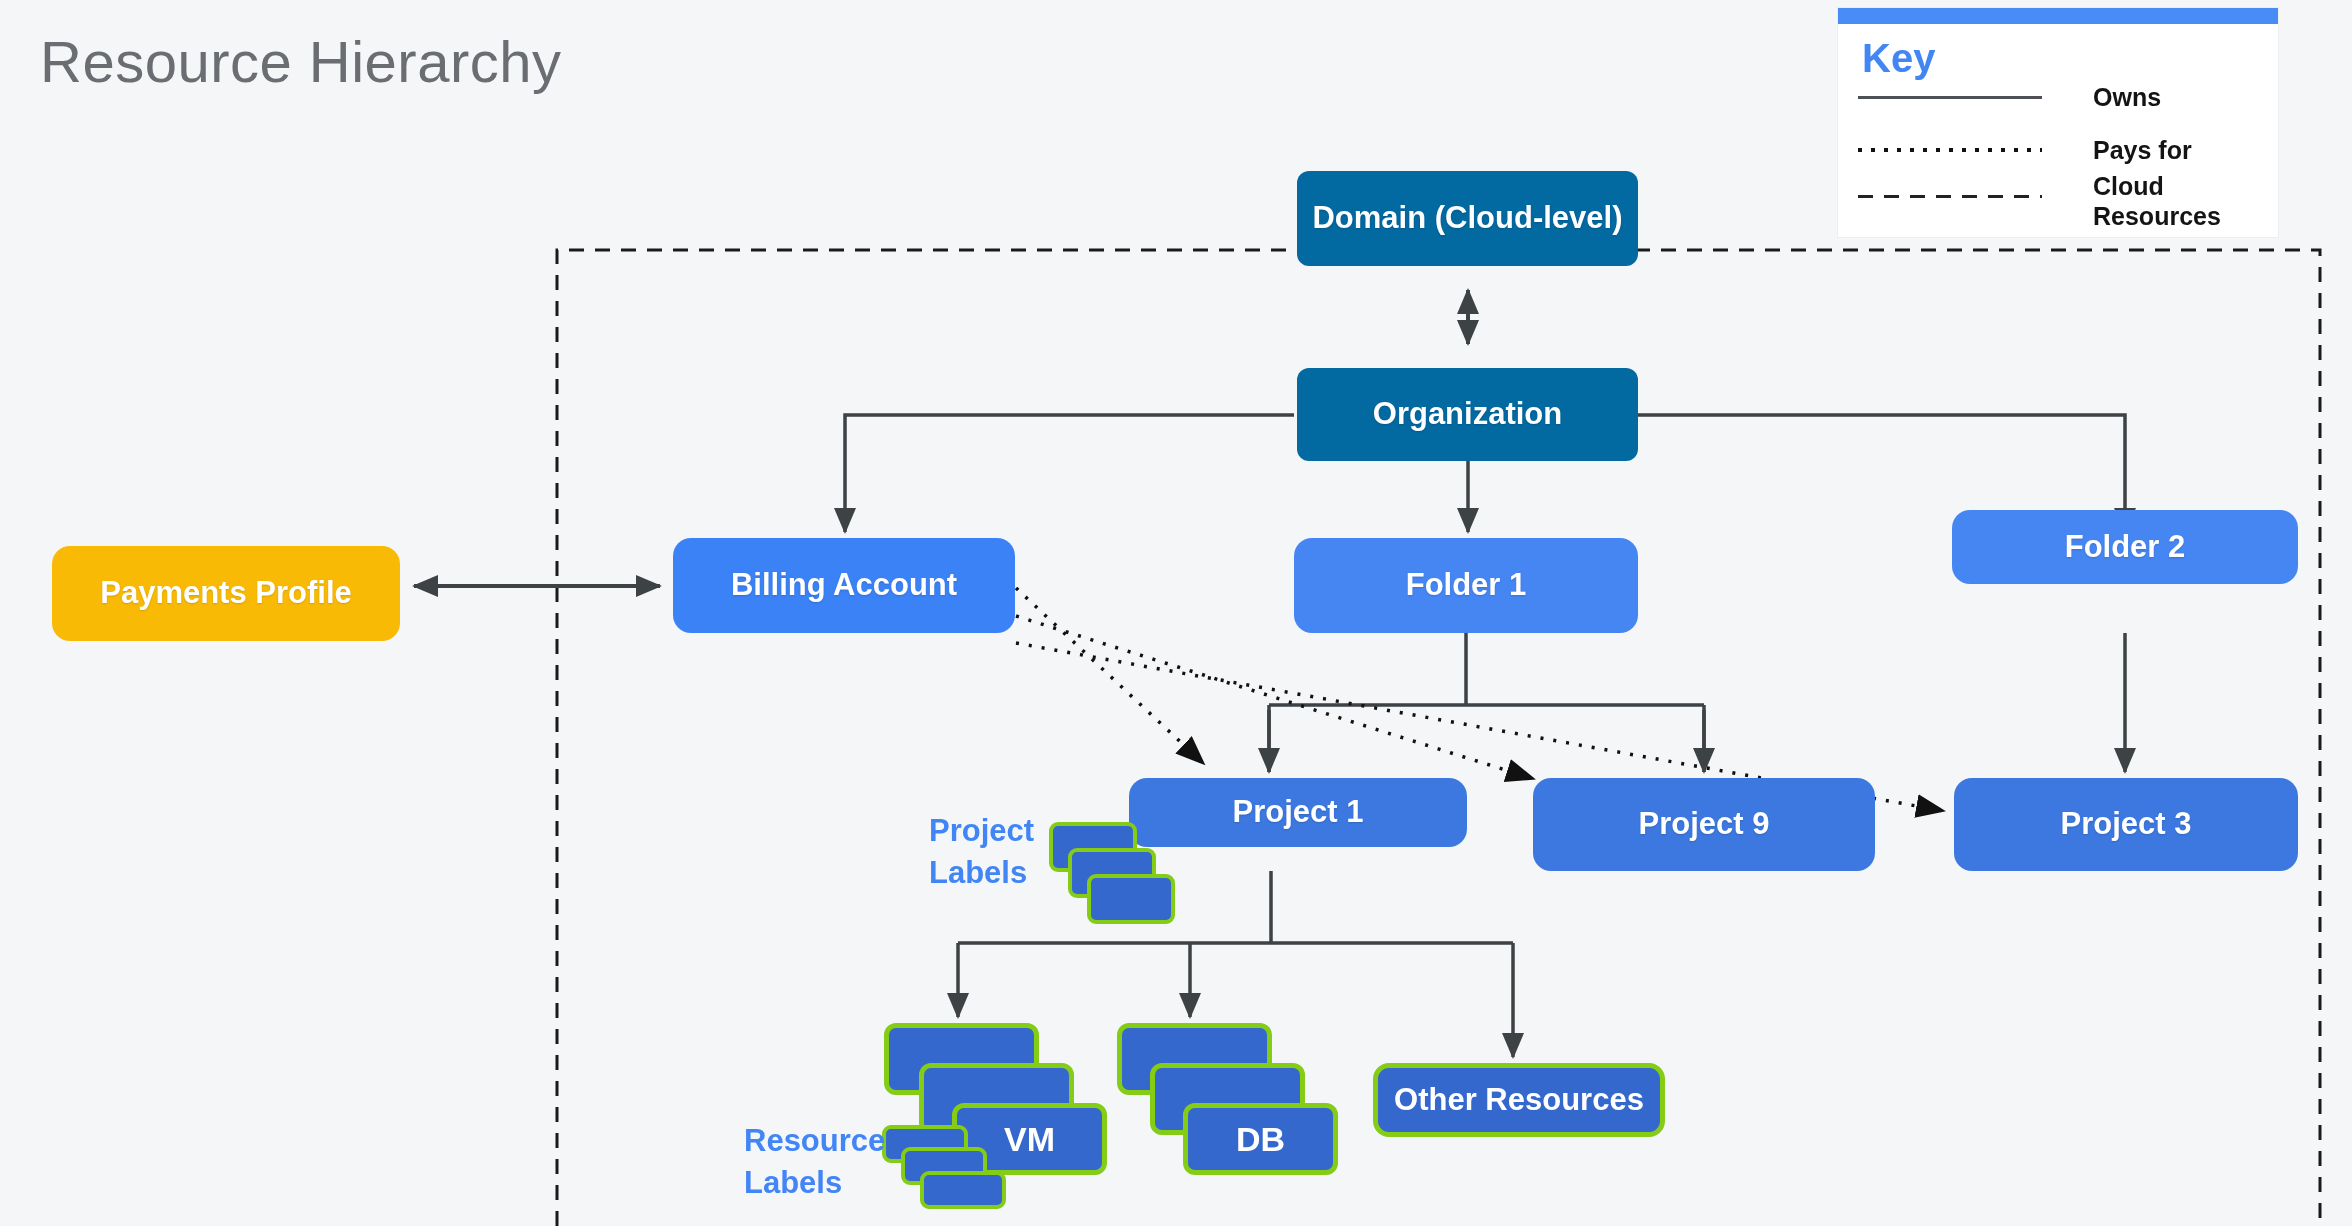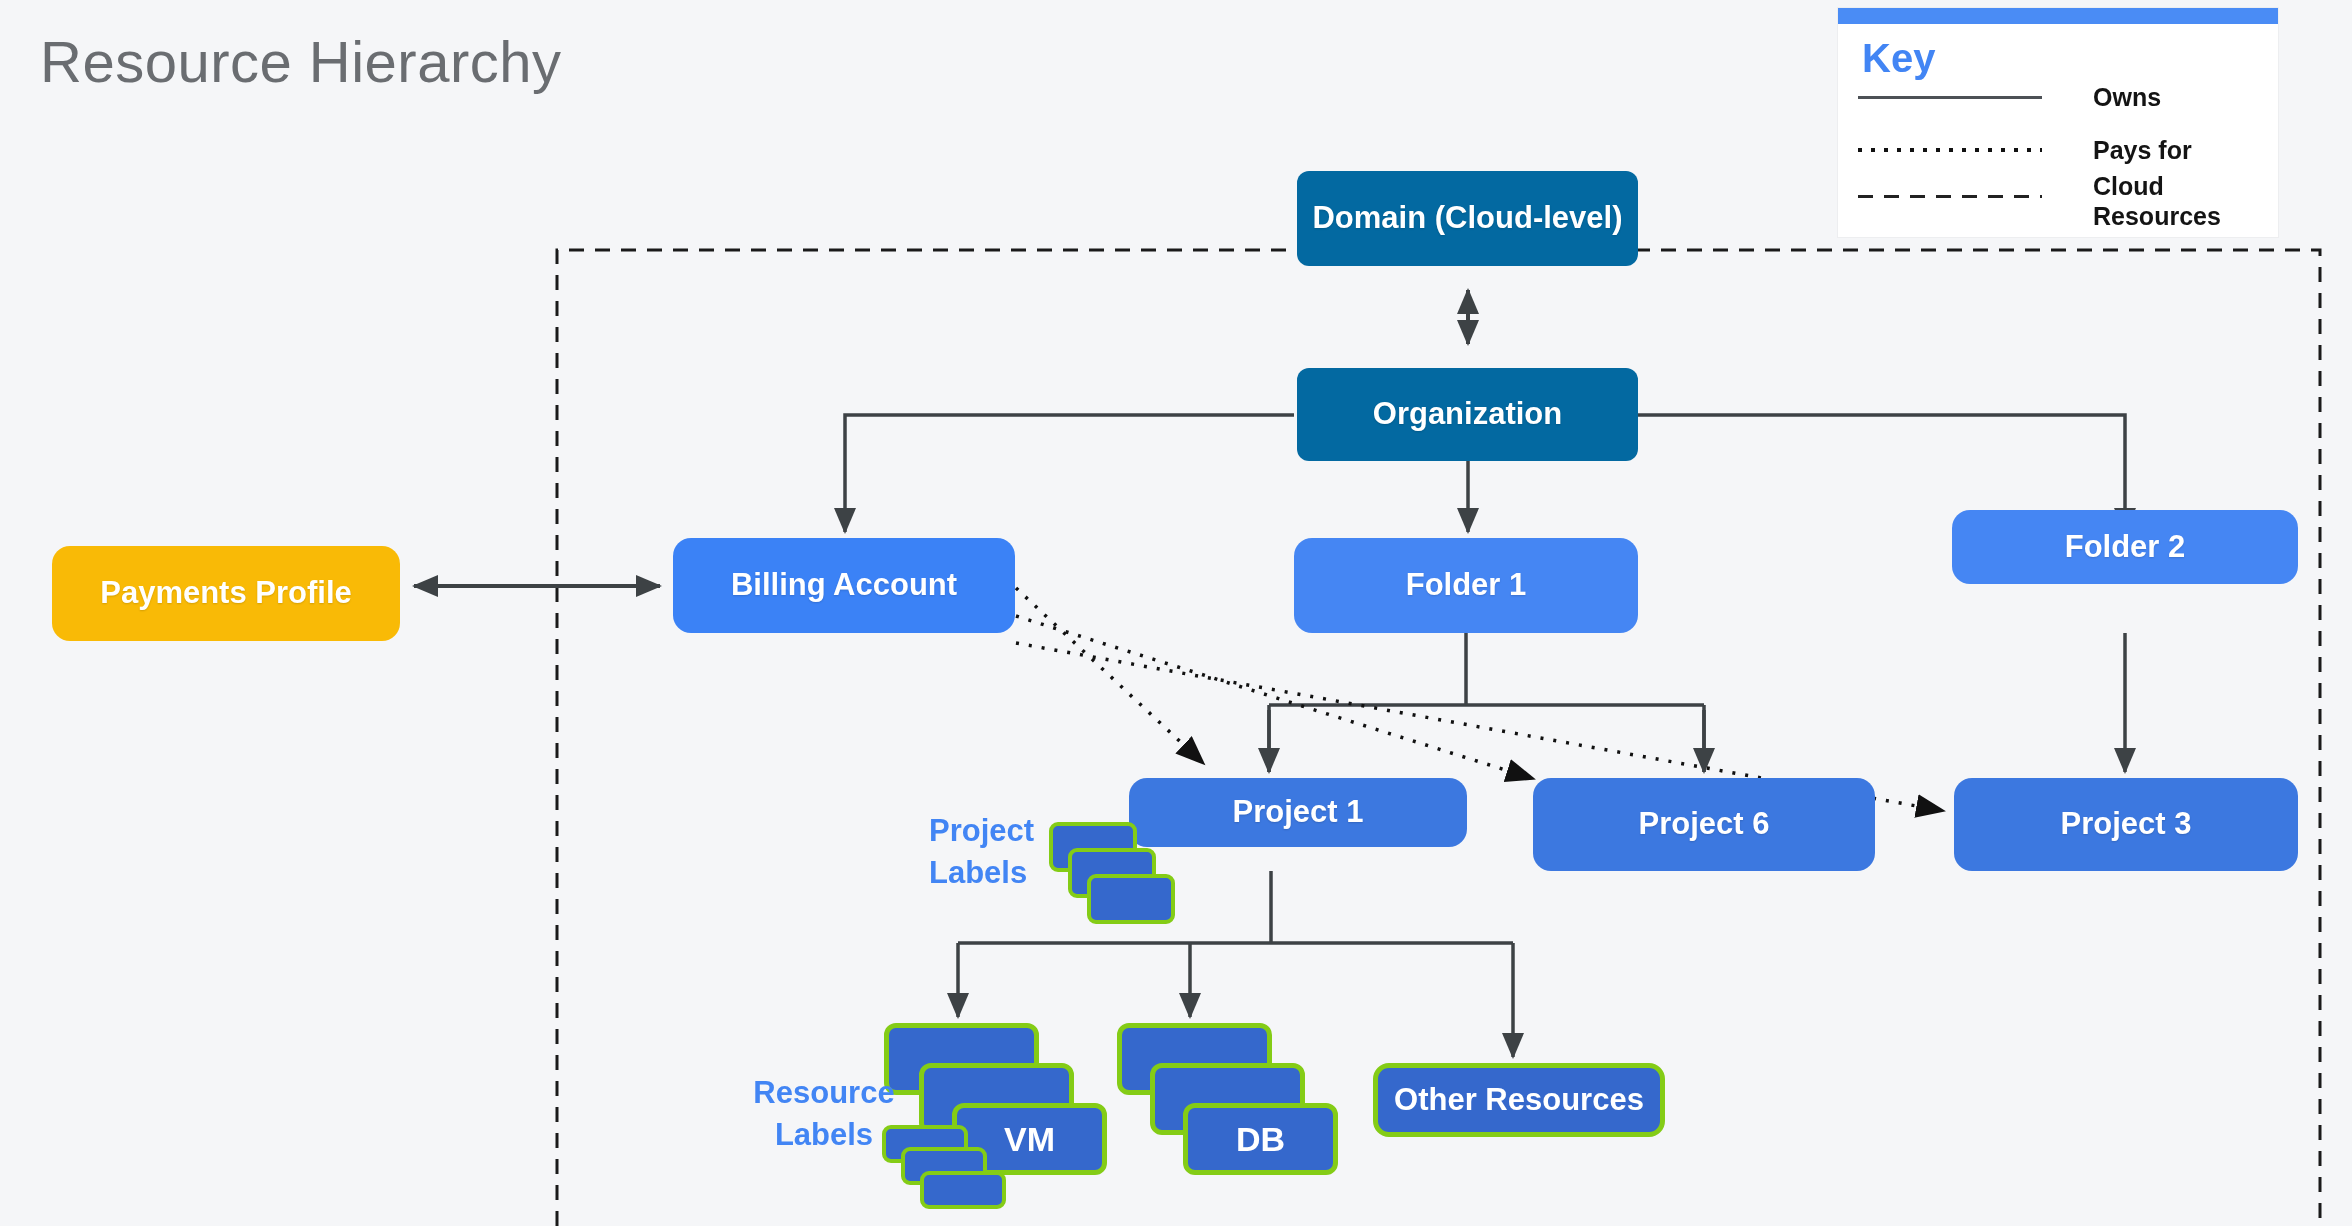--- a/index.html
+++ b/index.html
@@ -58,21 +58,21 @@
   
   #rl-card-1{left:882px;top:1125px;width:78px;height:30px;}
   #rl-card-2{left:901px;top:1147px;width:78px;height:30px;}
   #rl-card-3{left:920px;top:1171px;width:78px;height:30px;}
 
   .side-label{
     position:absolute;z-index:2;color:#4285f4;font-weight:bold;
     font-size:31px;line-height:1.35;width:160px;
   }
   #project-labels{left:929px;top:810px;}
-  #resource-labels{left:744px;top:1072px;text-align:center;}
+  #resource-labels{left:744px;top:1120px;}
 
   #page-title{
     position:absolute;left:40px;top:28px;z-index:2;
     color:#6a6d71;font-size:58px;font-weight:400;letter-spacing:0.5px;
   }
 
   
   #legend{
     position:absolute;left:1838px;top:8px;width:440px;height:229px;
     background:#ffffff;z-index:3;box-shadow:0 0 0 1px rgba(0,0,0,0.03);
@@ -150,21 +150,21 @@
     <div id="legend-label-cloud" class="legend-label">Cloud Resources</div>
   </div>
 
   <div class="node red" id="node-domain">Domain (Cloud-level)</div>
   <div class="node red" id="node-organization">Organization</div>
   <div class="node yellow" id="node-payments">Payments Profile</div>
   <div class="node green" id="node-billing">Billing Account</div>
   <div class="node blue" id="node-folder1">Folder 1</div>
   <div class="node blue" id="node-folder2">Folder 2</div>
   <div class="node blue2" id="node-project1">Project 1</div>
-  <div class="node blue2" id="node-project2">Project 6</div>
+  <div class="node blue2" id="node-project2">Project 9</div>
   <div class="node blue2" id="node-project3">Project 3</div>
 
   <div class="card minicard" id="pl-card-1"></div>
   <div class="card minicard" id="pl-card-2"></div>
   <div class="card minicard" id="pl-card-3"></div>
   <div class="side-label" id="project-labels">Project Labels</div>
 
   <div class="card" id="vm-card-1"></div>
   <div class="card" id="vm-card-2"></div>
   <div class="card" id="vm-card-3">VM</div>

